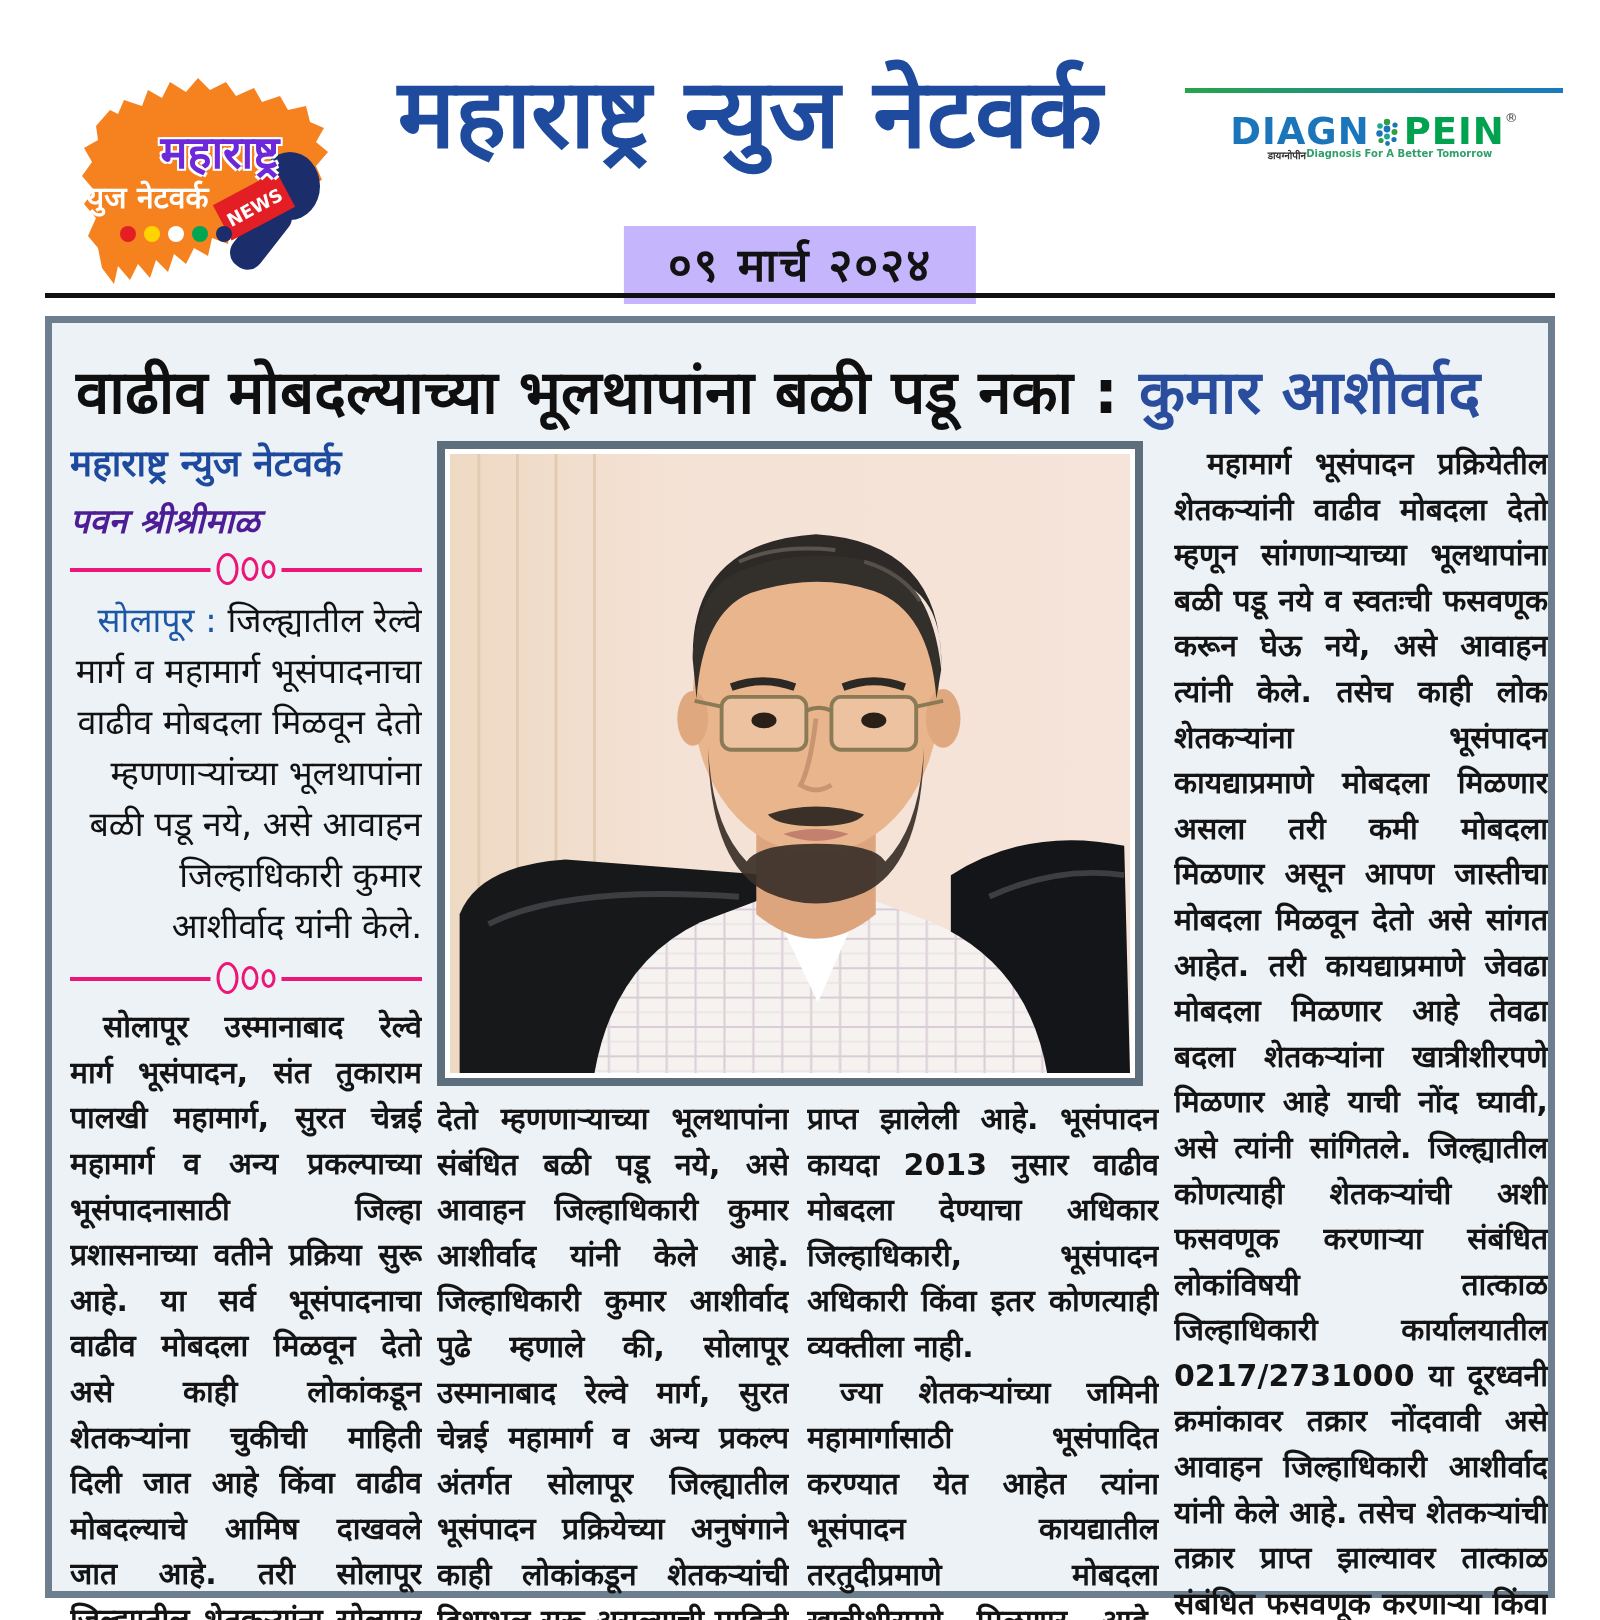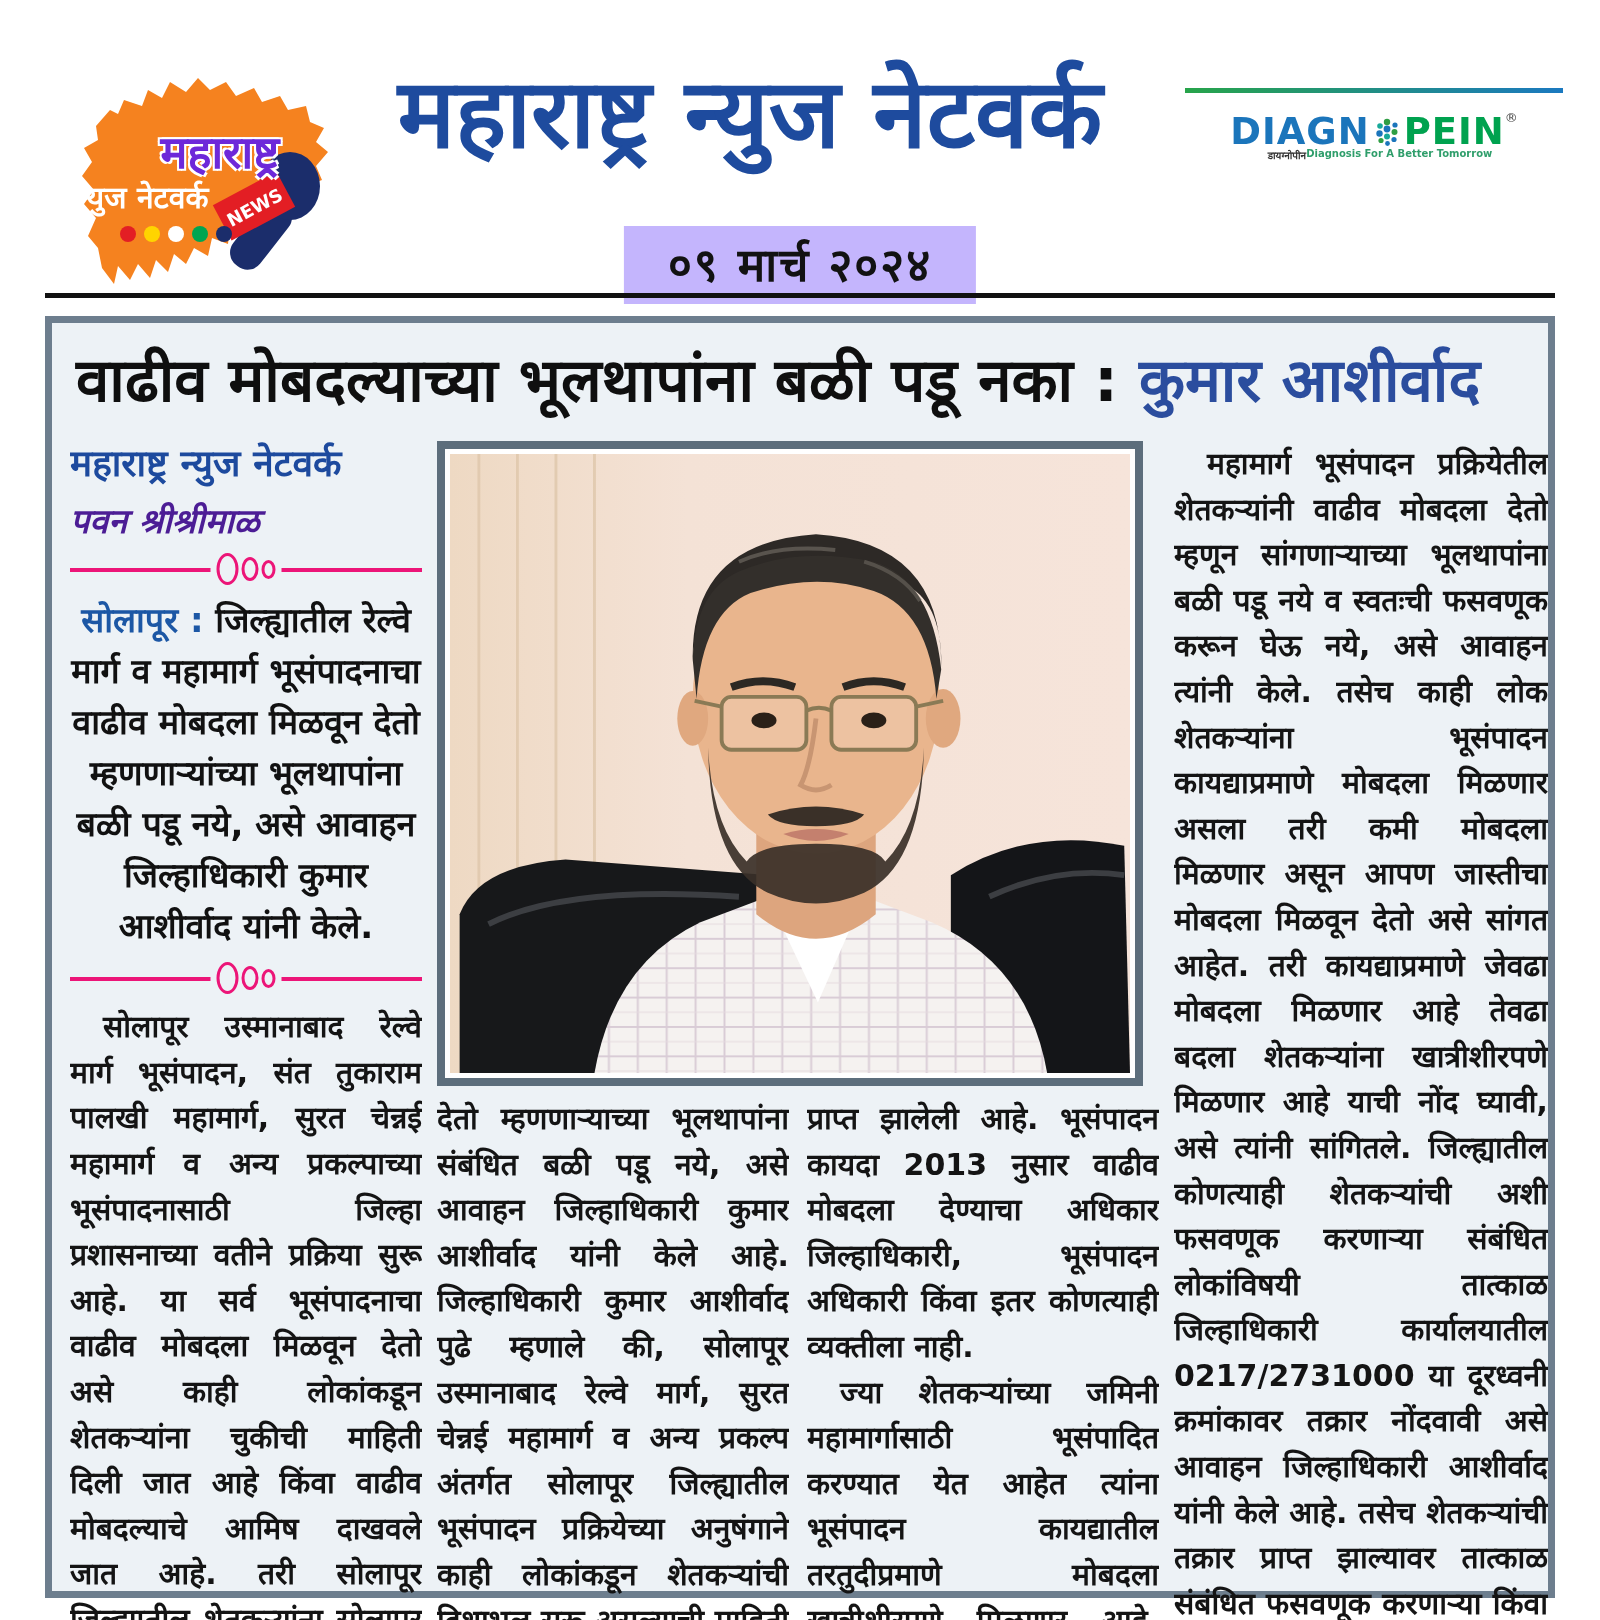--- a/index.html
+++ b/index.html
@@ -47,39 +47,39 @@
     margin-top:5px;height:52px;background:linear-gradient(90deg,#12a04b,#1b79c0);
     display:flex;align-items:center;justify-content:center;
     color:#fff;font-size:31px;font-weight:800;letter-spacing:.5px;
   }
   
   .article-box{
     position:absolute;left:45px;top:316px;width:1510px;height:1282px;
     background:#edf2f6;border:7px solid #6d7e8e;box-sizing:border-box;
   }
   .headline{
-    padding:23px 24px 6px 24px;font-size:60px;font-weight:800;line-height:1.15;
+    padding:35px 24px 6px 24px;font-size:60px;font-weight:800;line-height:1.15;
     color:#0f0f0f;white-space:nowrap;
   }
   .headline .hl-blue{color:#2b4d9e;}
   .content{
     position:absolute;left:18px;top:118px;right:16px;bottom:12px;
     display:grid;grid-template-columns:352px 722px 374px;column-gap:15px;
   }
   .col{overflow:hidden;}
   .org-line{font-size:37px;font-weight:800;color:#1d4a9e;line-height:1.25;}
   .author-line{font-size:34px;font-weight:700;font-style:italic;color:#4c1d95;margin-top:10px;}
   .divider{position:relative;height:34px;margin:10px 0 8px 0;}
   .divider .line{position:absolute;left:0;right:0;top:15px;height:4px;background:#ec1578;}
   .divider .orn{position:absolute;left:50%;transform:translateX(-50%);top:0;display:flex;align-items:center;gap:3px;background:#edf2f6;padding:0 6px;}
   .divider .orn i{display:block;border:3px solid #ec1578;background:#edf2f6;border-radius:50%;}
   .divider .orn i.o1{width:16px;height:26px;}
   .divider .orn i.o2{width:11px;height:18px;}
   .divider .orn i.o3{width:8px;height:13px;}
-  .lead{font-size:34px;font-weight:700;line-height:1.5;text-align:center;color:#111;}
+  .lead{font-size:34px;font-weight:400;line-height:1.5;text-align:right;color:#111;}
   .lead .city{color:#1c57a5;}
   .body-par{font-size:30px;font-weight:600;line-height:1.52;text-align:justify;color:#141414;}
   .indent{text-indent:1.1em;}
   .photo-frame{
     width:706px;height:645px;box-sizing:border-box;border:8px solid #5d6e7c;background:#fff;padding:5px;
   }
   .photo-frame svg{display:block;width:100%;height:100%;}
   .midcols{display:grid;grid-template-columns:352px 352px;column-gap:18px;margin-top:10px;}
 </style>
 </head>

